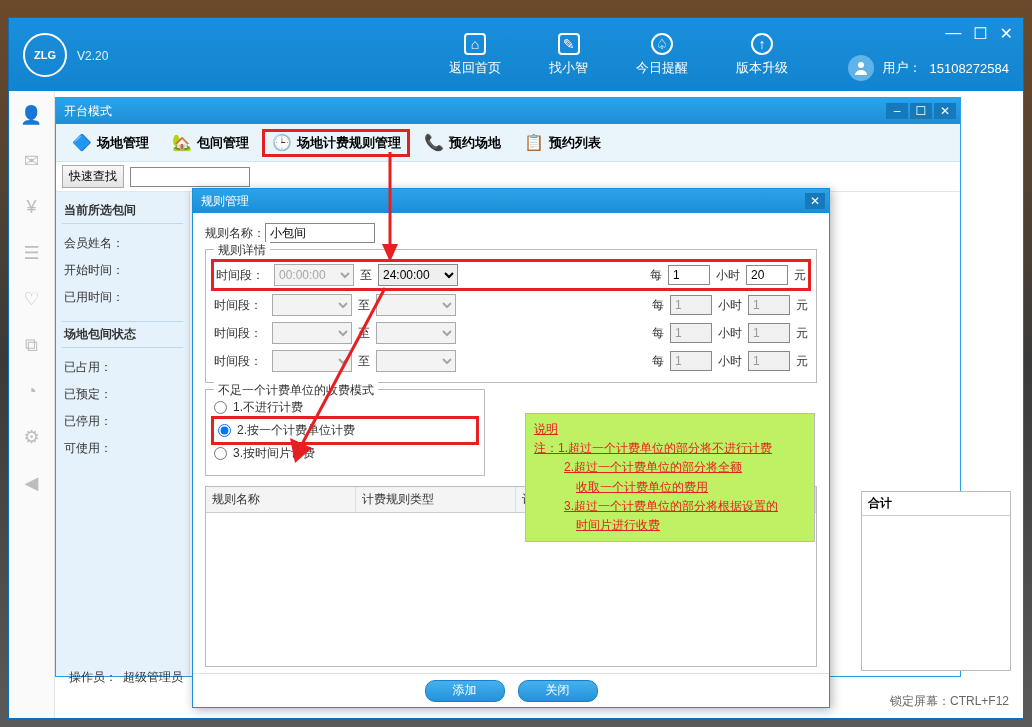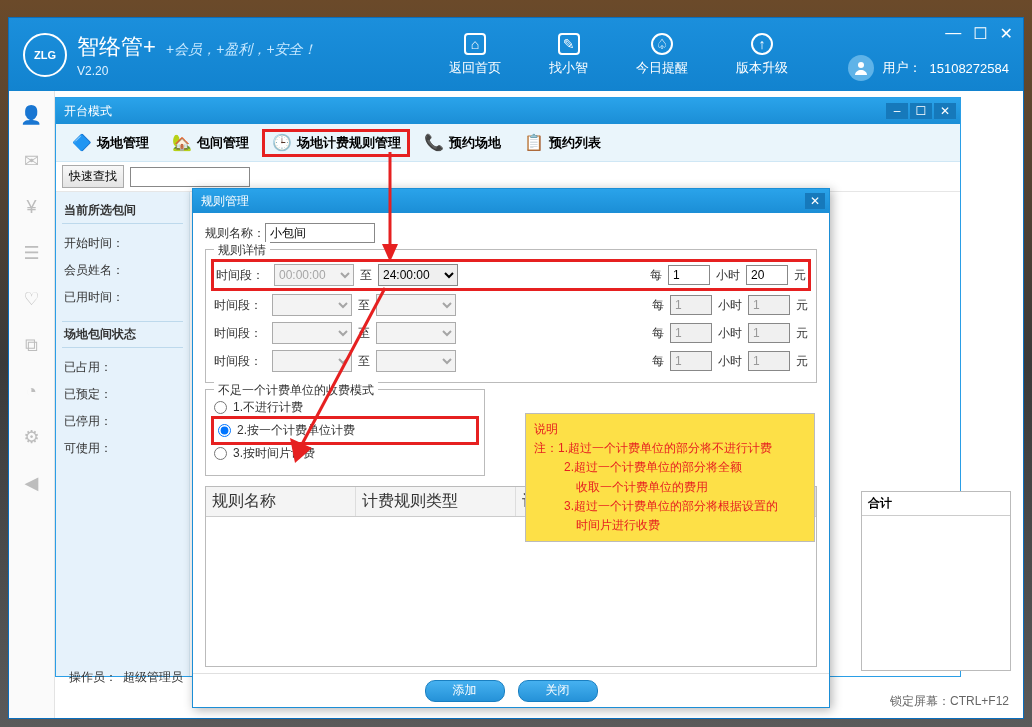--- a/index.html
+++ b/index.html
@@ -75,26 +75,26 @@
 
 .fieldset { border: 1px solid #bbb; padding: 6px 8px 10px; position: relative; }
 .fieldset .legend { position: absolute; top: -8px; left: 8px; background: #fff; padding: 0 4px; font-size: 12px; }
 
 .time-row { display: flex; align-items: center; gap: 6px; margin-top: 6px; }
 .time-row.hl { outline: 3px solid #e62020; padding: 2px; }
 .time-label { width: 52px; }
 .radio-row { display: flex; align-items: center; gap: 6px; padding: 3px 0;}
 .radio-row.hl { outline: 3px solid #e62020; padding: 3px 4px; }
 
-.notes { position: absolute; right: 14px; top: 200px; width: 290px; border: 1px solid #bbb; padding: 6px 8px; font-size: 12px; color: #e62020; line-height: 1.6; background: #fde047;}
+.notes { position: absolute; right: 14px; top: 200px; width: 290px; border: 1px solid #bbb; padding: 6px 8px; font-size: 12px; color: #e62020; line-height: 1.6; background: #bef264; text-decoration: underline;}
 .notes .hdr { color: #e62020; }
 
 .grid { border: 1px solid #bbb; flex: 1; min-height: 140px; background: #fff; }
 .grid-head { display: flex; background: #f4f4f4; border-bottom: 1px solid #ccc;}
-.grid-head > div { padding: 4px 6px; font-size: 16px; border-right: 1px solid #ddd; }
+.grid-head > div { padding: 4px 6px; font-size: 12px; border-right: 1px solid #ddd; }
 
 .dlg-footer { height: 34px; display: flex; align-items: center; justify-content: center; gap: 13px; border-top: 1px solid #e0e0e0;}
 .dlg-btn { width: 80px; height: 22px; background: linear-gradient(#46b1f0,#2592d8); color: #fff; border: 1px solid #1a7fc1; border-radius: 10px; font-size: 12px; cursor: pointer; }
 
 
 .arrow { position: absolute; pointer-events: none; z-index: 60;}
 .arrow svg { overflow: visible; }
 
 
 .status-bar { position: absolute; left: 60px; bottom: 32px; font-size: 12px; color: #333; display: flex; gap: 6px; }
@@ -103,24 +103,20 @@
 </head>
 <body>
 
 <div class="backdrop-strip"></div>
 
 <div class="app-window">
 
   <div class="app-header">
     <div class="logo-circle">ZLG</div>
     <div class="app-title-block">
-      <div class="app-title-row">
-        <span class="app-title">智络管+</span>
-        <span class="tagline">+会员，+盈利，+安全！</span>
-      </div>
       <span class="app-version">V2.20</span>
     </div>
     <div class="header-center">
       <div class="hc-item">
           <span class="hc-icon">⌂</span>
           <span>返回首页</span>
         </div>
       <div class="hc-item">
           <span class="hc-icon">✎</span>
           <span>找小智</span>
@@ -195,22 +191,22 @@
             <span>预约列表</span>
           </div>
       </div>
       <div class="quicksearch">
         <button class="qs-btn">快速查找</button>
         <input class="qs-input" style="">
       </div>
       <div class="content-row">
         <div class="left-panel">
           <div class="lp-header">当前所选包间</div>
+          <div class="lp-line">会员姓名：</div>
           <div class="lp-line">开始时间：</div>
-          <div class="lp-line">会员姓名：</div>
           <div class="lp-line">已用时间：</div>
           <div class="lp-header2">场地包间状态</div>
           <div class="lp-line">已占用：</div>
           <div class="lp-line">已预定：</div>
           <div class="lp-line">已停用：</div>
           <div class="lp-line">可使用：</div>
         </div>
       </div>
     </div>
 

